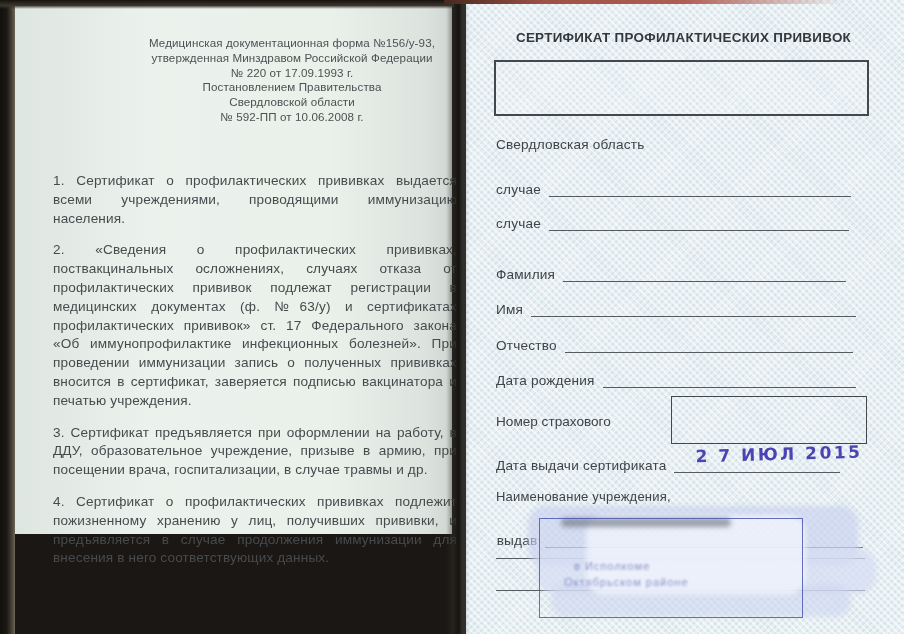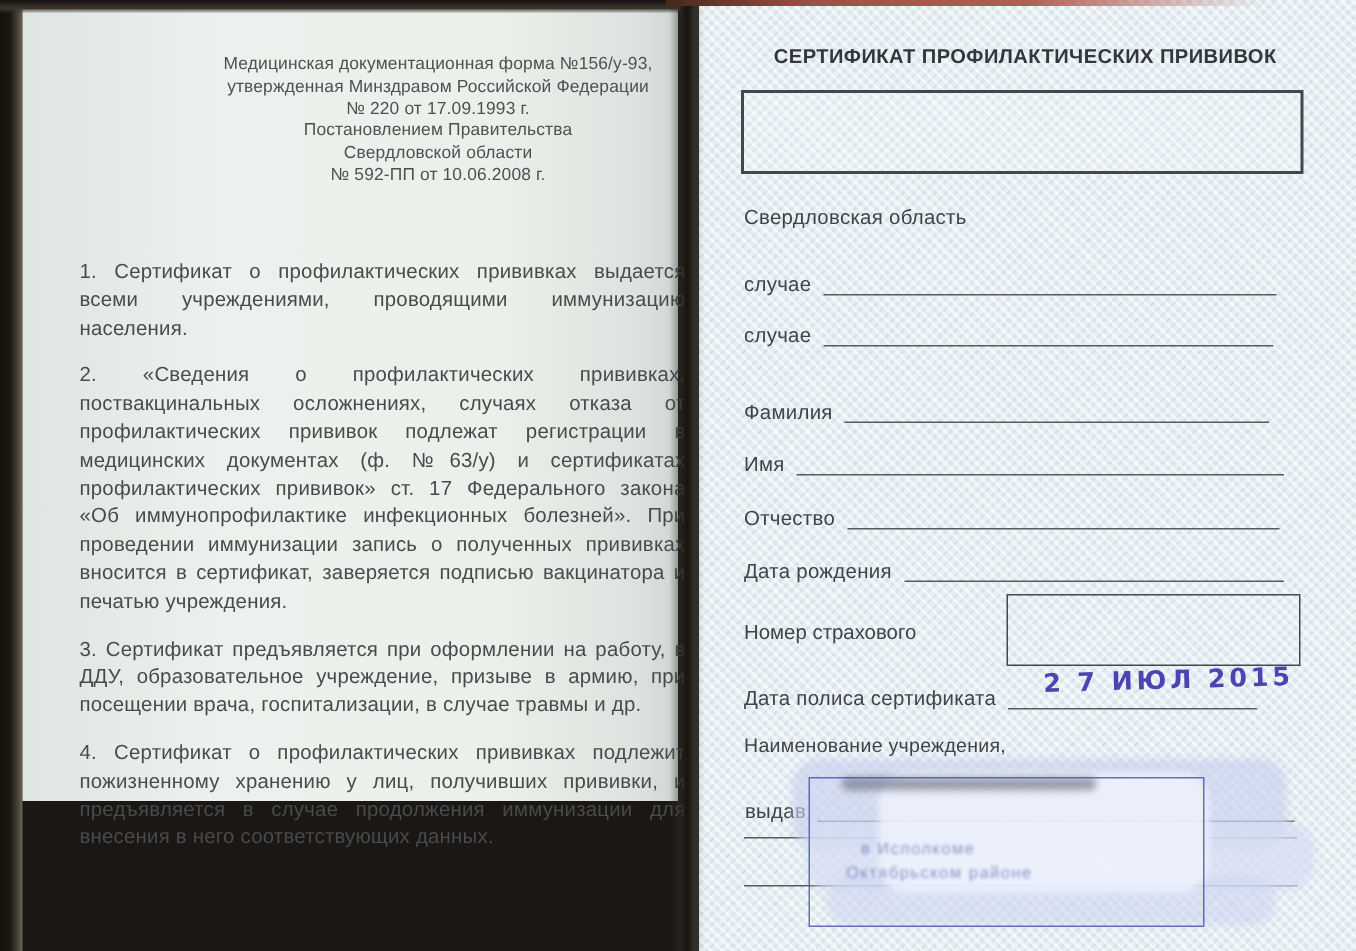--- a/index.html
+++ b/index.html
@@ -187,21 +187,21 @@
       <span class="lbl">Дата рождения</span>
       <span class="uline"></span>
     </div>
 
     <div class="rp-policy-label">
       <div>Номер страхового</div>
     </div>
     <div class="rp-policy-box"></div>
 
     <div class="frow row-issue">
-      <span class="lbl">Дата полиса сертификата</span>
+      <span class="lbl">Дата выдачи сертификата</span>
       <span class="uline"></span>
     </div>
     <div class="rp-date-stamp">2 7 ИЮЛ 2015</div>
 
     <div class="rp-inst-line1">Наименование учреждения,</div>
     <div class="frow row-inst2">
       <span class="lbl">выдав</span>
       <span class="uline"></span>
     </div>
 

